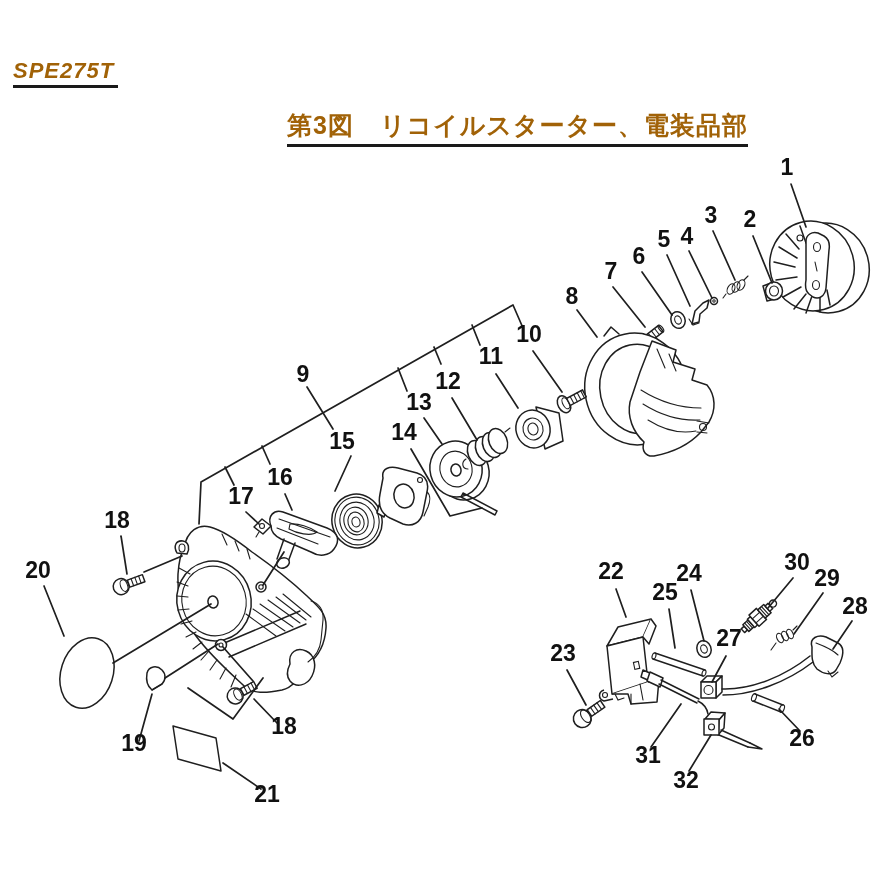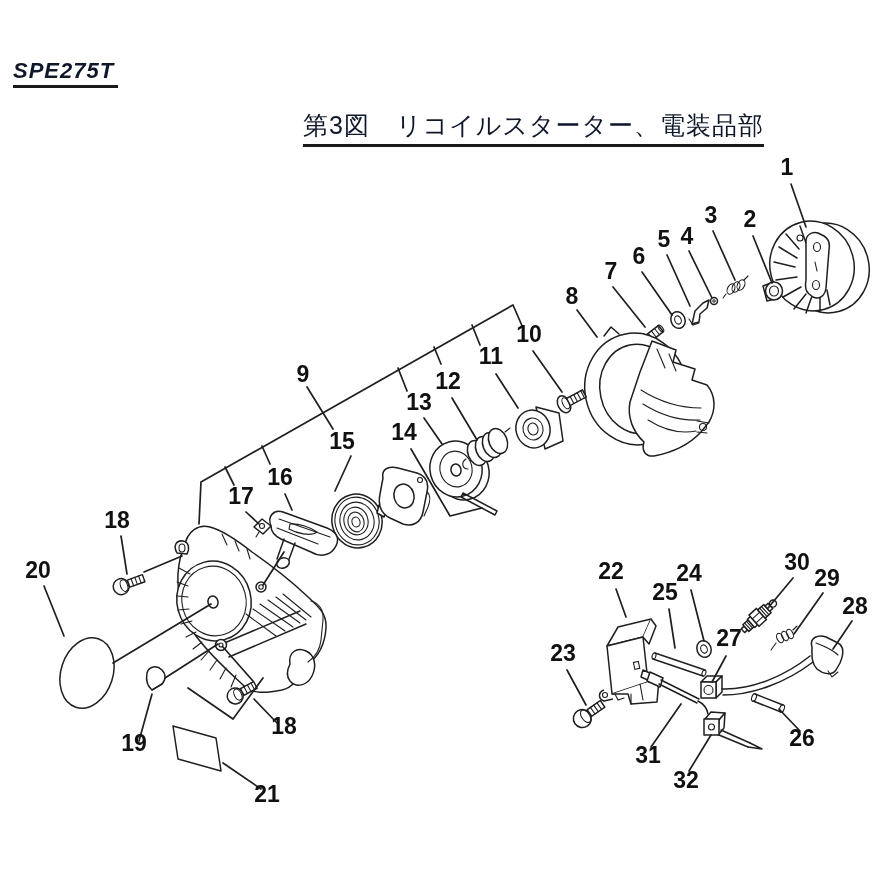--- a/index.html
+++ b/index.html
@@ -1,20 +1,20 @@
 <!DOCTYPE html>
 <html><head>
 <meta charset="utf-8">
 <style>
   html,body{margin:0;padding:0;background:#fff;}
   #page{position:relative;width:872px;height:872px;background:#fff;overflow:hidden;
-        font-family:"Liberation Sans","DejaVu Sans",sans-serif;color:#0f172a;}
+        font-family:"Liberation Sans","DejaVu Sans",sans-serif;color:#a16207;}
   #model-code{position:absolute;left:13px;top:58px;font-size:22px;font-weight:bold;
         font-style:italic;letter-spacing:1px;border-bottom:3px solid #1a1a1a;padding:0 4px 1px 0;}
-  #fig-title{position:absolute;left:303px;top:109px;font-size:25px;font-weight:normal;
+  #fig-title{position:absolute;left:287px;top:109px;font-size:25px;font-weight:bold;
         letter-spacing:1px;border-bottom:3px solid #1a1a1a;padding-bottom:2px;white-space:nowrap;}
   svg{position:absolute;left:0;top:0;}
   .ln{stroke:#1f1f1f;stroke-width:1.5;fill:none;stroke-linecap:round;stroke-linejoin:round;}
   .lnw{stroke:#1f1f1f;stroke-width:1.5;fill:#fff;stroke-linejoin:round;}
   .thin{stroke:#1f1f1f;stroke-width:1.1;fill:none;stroke-linecap:round;}
   .leader{stroke:#1f1f1f;stroke-width:1.7;fill:none;stroke-linecap:round;stroke-linejoin:round;}
   .plabel{font-family:"Liberation Sans","DejaVu Sans",sans-serif;font-size:23px;font-weight:bold;
         fill:#111;text-anchor:middle;}
 </style>
 </head>

